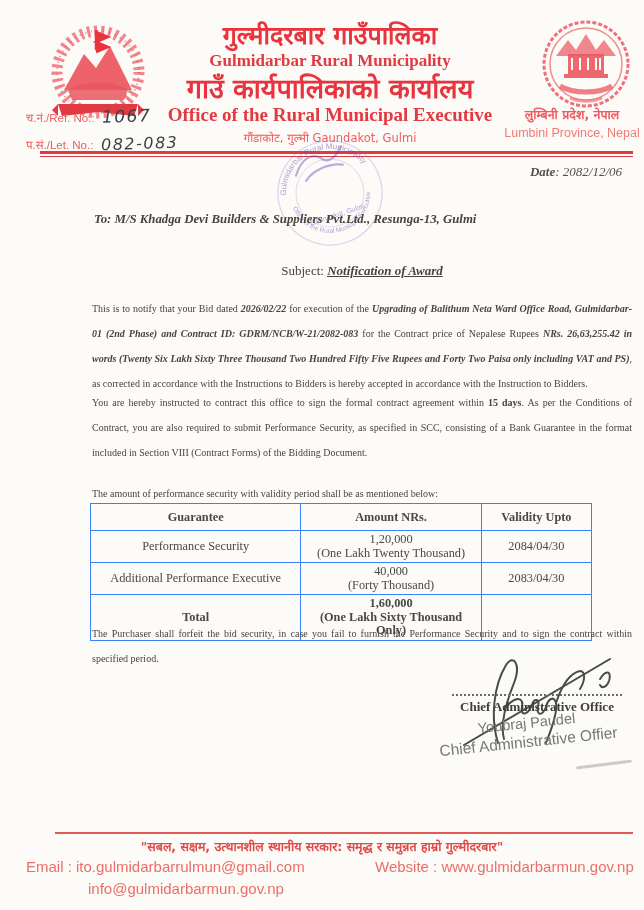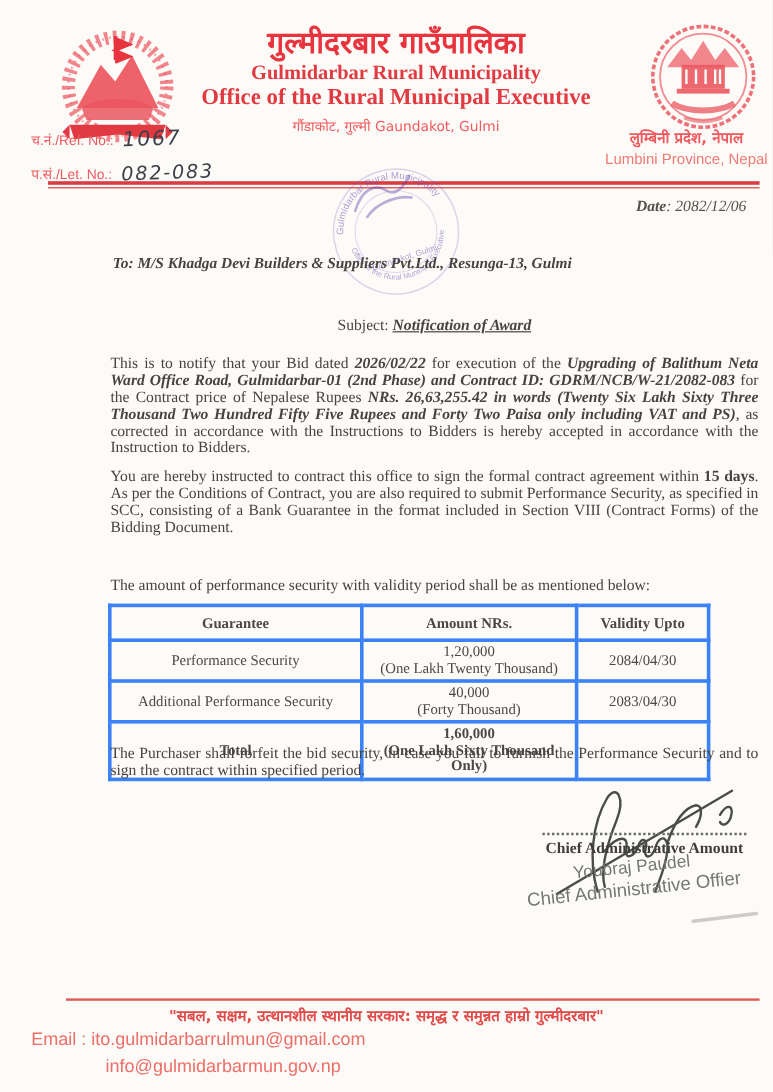--- a/index.html
+++ b/index.html
@@ -21,26 +21,26 @@
   .prov-np{font-family:"DejaVu Sans", sans-serif; font-weight:bold; color:#ef5a5f; font-size:12.5px;}
   .prov-en{font-family:"Liberation Sans", sans-serif; color:#f07a76; font-size:12.5px; margin-top:3px;}
   .redline{position:absolute; left:40px; width:593px; background:#da3c42;}
   .dateline{position:absolute; right:22px; top:164px; font-size:13px; color:#55524a; font-style:italic;}
   .dateline b{font-weight:bold;}
   
   .bodywrap{position:absolute; left:92px; top:0; width:540px;}
   .toline{position:absolute; top:212px; left:2px; font-weight:bold; font-style:italic; font-size:12.8px;}
   .subject{position:absolute; top:263px; left:0; width:100%; text-align:center; font-size:13px;}
   .subject .subval{font-weight:bold; font-style:italic; text-decoration:underline;}
-  .para{position:absolute; left:0; width:100%; font-size:13px; line-height:14px; text-align:justify;}
+  .para{position:absolute; left:0; width:100%; font-size:10px; line-height:25px; text-align:justify;}
   .bi{font-weight:bold; font-style:italic;}
   .b{font-weight:bold;}
   
   table.sec{position:absolute; top:503px; left:-2px; border-collapse:collapse; width:502px; font-size:12.3px;}
-  table.sec th, table.sec td{border:3px solid #3b82f6; text-align:center; padding:2px 4px; color:#4a4842;}
+  table.sec th, table.sec td{border:1px solid #3b82f6; text-align:center; padding:2px 4px; color:#4a4842;}
   table.sec th{font-weight:bold; height:22px;}
   .amt{line-height:13.5px;}
   .c1{width:42%;} .c2{width:36%;} .c3{width:22%;}
   
   .dotted{position:absolute; left:452px; top:694px; width:170px; border-bottom:2px dotted #6a6a66;}
   .sig-title{position:absolute; left:442px; top:699px; width:190px; text-align:center; font-weight:bold; font-size:13px; color:#3f3d38;}
   .sig-stamp{position:absolute; left:420px; top:715px; width:215px; text-align:center; transform:rotate(-6deg); font-family:"Liberation Sans", sans-serif; color:#777; }
   .sig-stamp .nm{font-size:14.5px;}
   .sig-stamp .tt{font-size:15.5px; margin-top:2px;}
   .slash{position:absolute; left:576px; top:763px; width:56px; height:3px; background:#cccbc8; transform:rotate(-7deg); border-radius:2px;}
@@ -73,20 +73,21 @@
     <rect x="30" y="38" width="36" height="20" fill="#ea565e" opacity="0.9"></rect>
     <path d="M34,42 v12 M42,42 v12 M50,42 v12 M58,42 v12 M62,42 v12" stroke="#fcfbf8" stroke-width="2"></path>
     <rect x="26" y="58" width="44" height="4" fill="#ea565e" opacity="0.9"></rect>
     <path d="M22,70 C35,78 61,78 74,70" fill="none" stroke="#e9565e" stroke-width="5" opacity="0.75"></path>
     <path d="M32,82 C42,86 54,86 64,82" fill="none" stroke="#ee7078" stroke-width="3" opacity="0.7"></path>
   </svg>
 
   <div class="lh-center">
     <div class="np-title">गुल्मीदरबार गाउँपालिका</div>
     <div class="en-title">Gulmidarbar Rural Municipality</div>
+    <div class="np-office">गाउँ कार्यपालिकाको कार्यालय</div>
     <div class="en-office">Office of the Rural Municipal Executive</div>
     <div class="addr">गौंडाकोट, गुल्मी   Gaundakot, Gulmi</div>
   </div>
 
   <div class="reflet" style="top:106px;">
     <span>च.नं./Ref. No.:</span>
     <span class="hand" style="font-size:17px;">1067</span>
   </div>
   <div class="reflet" style="top:134px;">
     <span>प.सं./Let. No.:</span>
@@ -149,21 +150,21 @@
       </tr>
       <tr>
         <td>Performance Security</td>
         <td class="amt">
           <div>1,20,000</div>
           <div>(One Lakh Twenty Thousand)</div>
         </td>
         <td>2084/04/30</td>
       </tr>
       <tr>
-        <td>Additional Performance Security</td>
+        <td>Additional Performance Executive</td>
         <td class="amt">
           <div>40,000</div>
           <div>(Forty Thousand)</div>
         </td>
         <td>2083/04/30</td>
       </tr>
       <tr>
         <td class="b">Total</td>
         <td class="amt b">
           <div>1,60,000</div>
@@ -180,25 +181,26 @@
   <svg class="svgabs" style="left:458px; top:645px;" width="160" height="108" viewBox="0 0 160 108">
     <g fill="none" stroke="#4b4b48" stroke-width="2" stroke-linecap="round">
       <path d="M40,98 C32,72 36,40 48,20 C56,8 63,20 56,38 C48,58 42,80 46,94"></path>
       <path d="M46,64 C58,50 66,52 64,62 C62,72 70,70 74,60 C76,52 82,54 80,62 C78,70 84,72 88,62 C90,54 96,50 98,58 C100,68 92,88 88,98"></path>
       <path d="M98,58 C104,40 112,28 122,26 C128,26 127,36 122,44"></path>
       <path d="M6,100 L152,14"></path>
       <path d="M142,34 C148,24 154,26 151,36 C149,42 144,44 142,40"></path>
     </g>
   </svg>
   <div class="dotted"></div>
-  <div class="sig-title">Chief Administrative Amount</div>
+  <div class="sig-title">Chief Administrative Office</div>
   <div class="sig-stamp">
     <div class="nm">Youbraj Paudel</div>
     <div class="tt">Chief Administrative Offier</div>
   </div>
   <div class="slash"></div>
 
   <div class="f-line"></div>
   <div class="slogan">"सबल, सक्षम, उत्थानशील स्थानीय सरकार: समृद्ध र समुन्नत हाम्रो गुल्मीदरबार"</div>
   <div class="contact" style="left:26px; top:858px;">Email : ito.gulmidarbarrulmun@gmail.com</div>
+  <div class="contact" style="left:375px; top:858px;">Website : www.gulmidarbarmun.gov.np</div>
   <div class="contact" style="left:88px; top:880px;">info@gulmidarbarmun.gov.np</div>
 
 </div>
 
 </body></html>

